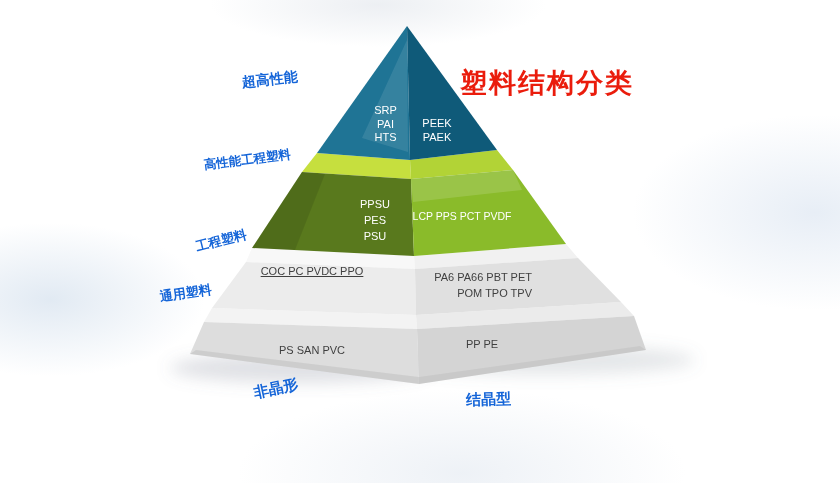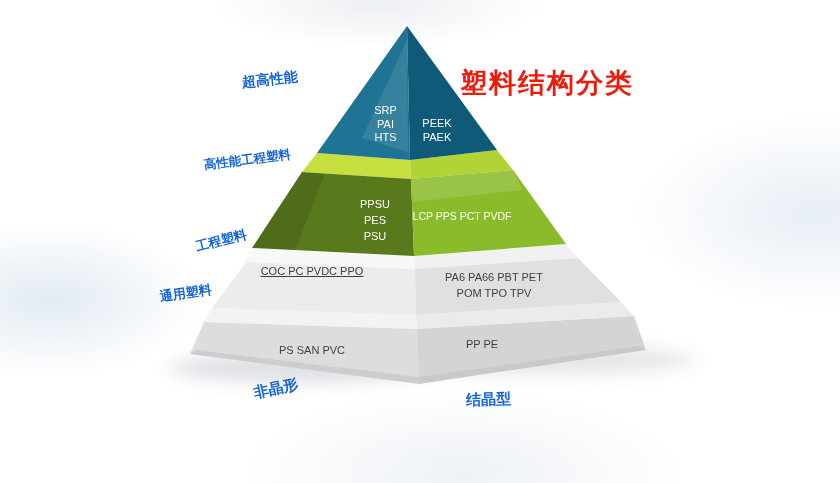--- a/index.html
+++ b/index.html
@@ -35,21 +35,21 @@
   .bl{left:254px;top:384px;transform:rotate(-12deg);}
   .br{left:466px;top:391px;transform:rotate(-2deg);}
   .facetext{position:absolute;font-size:11px;line-height:14px;text-align:center;color:#ffffff;}
   .facetext span{display:block;white-space:nowrap;}
   .t1l{left:358px;top:96px;width:55px;line-height:13.5px;margin-top:8px;}
   .t1r{left:408px;top:116px;width:58px;}
   .t2l{left:344px;top:196px;width:62px;line-height:16px;}
   .t2r{left:403px;top:208px;width:118px;line-height:16px;font-size:10.5px;}
   .t2r .line-red{color:#ff2000;font-weight:bold;}
   .t3l{left:252px;top:264px;width:120px;color:#3f3f3f;line-height:15px;text-decoration:underline;}
-  .t3r{left:420px;top:269px;width:112px;color:#3f3f3f;line-height:16px;text-align:center;margin-left:18px;}
+  .t3r{left:420px;top:269px;width:112px;color:#3f3f3f;line-height:16px;text-align:right;}
   .t4l{left:262px;top:343px;width:100px;color:#3f3f3f;}
   .t4r{left:452px;top:337px;width:60px;color:#3f3f3f;}
 </style>
 </head>
 <body>
 
 <div class="stage">
 
   <svg width="840" height="483" viewBox="0 0 840 483">
     <defs>

